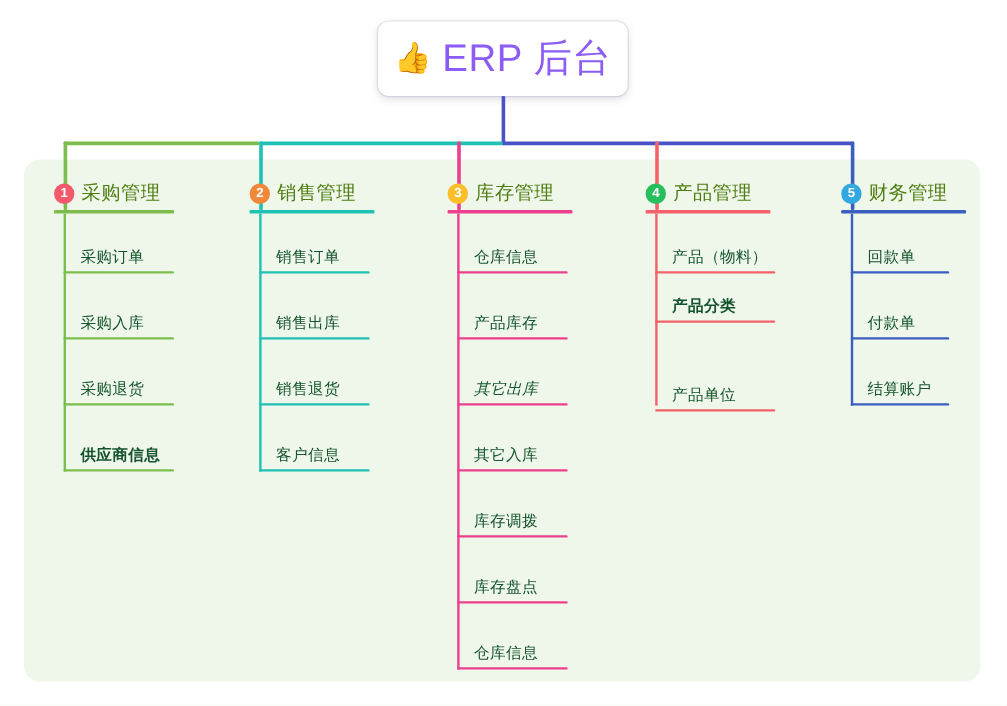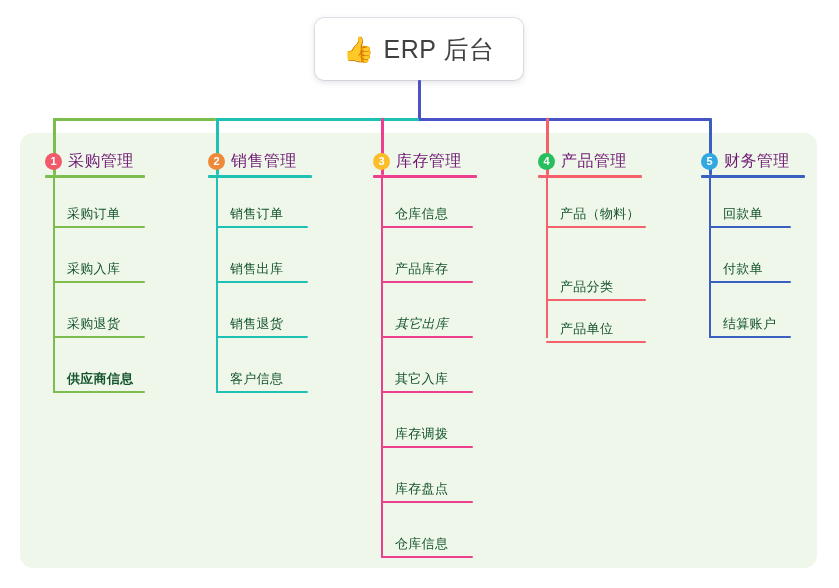--- a/index.html
+++ b/index.html
@@ -14,21 +14,21 @@
   
   .root-node{
     position:absolute;left:315px;top:18px;width:208px;height:62px;
     background:#ffffff;border-radius:9px;
     box-shadow:0 2px 7px rgba(70,70,90,.18), 0 0 0 1px rgba(210,212,225,.55);
     display:flex;align-items:center;justify-content:center;gap:9px;
     box-sizing:border-box;
   }
   .root-emoji{font-size:25px;line-height:1;display:block;}
   .root-title{
-    font-size:25px;color:#404040;letter-spacing:.5px;white-space:nowrap;
+    font-size:32px;color:#8b5cf6;letter-spacing:.5px;white-space:nowrap;
   }
 
   
   .panel{
     position:absolute;left:20px;top:133px;width:797px;height:435px;
     background:#eef7e9;border-radius:13px;
   }
 
   
   .vline{position:absolute;width:3px;border-radius:1px;}
@@ -39,21 +39,21 @@
   .col-head{
     position:absolute;top:0;left:0;display:flex;align-items:center;gap:6px;
     white-space:nowrap;
   }
   .badge{
     width:17px;height:17px;border-radius:50%;
     color:#ffffff;font-size:11px;font-weight:bold;
     display:flex;align-items:center;justify-content:center;
     flex:0 0 auto;line-height:1;
   }
-  .col-title{font-size:16px;color:#701a75;letter-spacing:.4px;}
+  .col-title{font-size:16px;color:#4d7c0f;letter-spacing:.4px;}
   .head-rule{position:absolute;height:3px;border-radius:1px;left:0;top:24px;}
   .spine{position:absolute;width:2px;left:8px;top:27px;}
 
   .child{position:absolute;left:0;}
   .child-label{
     position:absolute;left:22px;bottom:5px;font-size:13px;color:#14532d;
     white-space:nowrap;letter-spacing:.3px;
   }
   .child-rule{position:absolute;left:8px;bottom:0;height:2px;border-radius:1px;}
 </style>
@@ -169,21 +169,21 @@
         <div class="col-head">
           <span class="badge" style="background: rgb(39, 191, 94);">4</span>
           <span class="col-title">产品管理</span>
         </div>
         <div class="head-rule" style="width: 104px; background: rgb(244, 97, 106);"></div>
         <div class="spine" style="height: 160px; background: rgb(244, 97, 106);"></div>
         <div class="child" style="top: 43px; height: 34px; width: 124px;">
           <span class="child-label">产品（物料）</span>
           <div class="child-rule" style="width: 100px; background: rgb(244, 97, 106);"></div>
         </div>
-        <div class="child" style="top: 116px; height: 34px; width: 124px;">
+        <div class="child" style="top: 84px; height: 34px; width: 124px; font-weight: bold;">
           <span class="child-label">产品分类</span>
           <div class="child-rule" style="width: 100px; background: rgb(244, 97, 106);"></div>
         </div>
         <div class="child" style="top: 158px; height: 34px; width: 124px;">
           <span class="child-label">产品单位</span>
           <div class="child-rule" style="width: 100px; background: rgb(244, 97, 106);"></div>
         </div>
       </div>
       <div class="col" style="left: 701px; top: 151px; height: 193px;">
         <div class="col-head">

